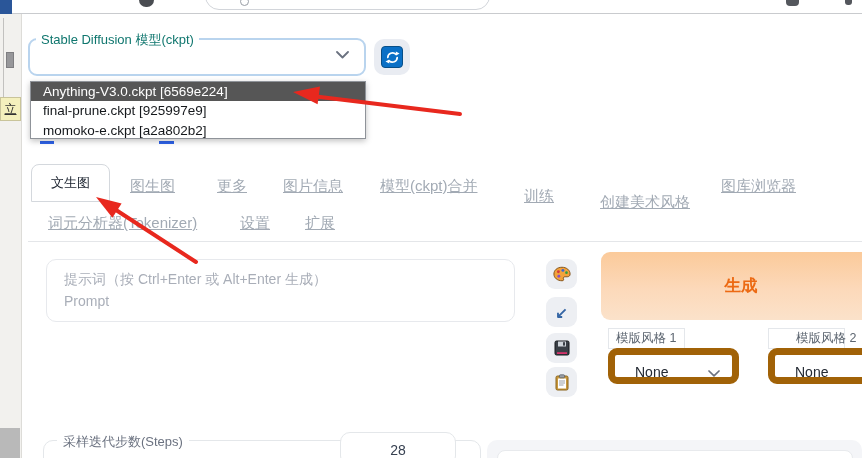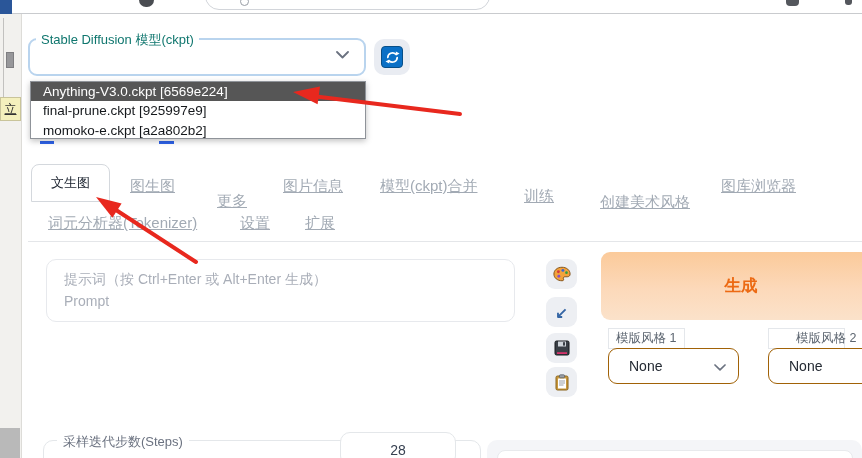--- a/index.html
+++ b/index.html
@@ -53,21 +53,21 @@
   .ph.l2 { top:33px; }
 
   
   .tool-btn { position:absolute; left:546px; width:31px; height:30px; background:#edeff3; border-radius:9px; display:flex; align-items:center; justify-content:center; }
   .tool-btn.t1 { top:259px; } .tool-btn.t2 { top:297px; } .tool-btn.t3 { top:333px; } .tool-btn.t4 { top:367px; }
   .arrow-glyph { font-size:15px; color:#3566a5; font-weight:bold; line-height:1; }
 
   
   .generate-btn { position:absolute; left:601px; top:252px; width:280px; height:68px; border:none; border-radius:9px; background:linear-gradient(180deg,#fbca9a 0%,#fcd9ba 55%,#fbe2ca 100%); font-family:inherit; font-size:16.5px; font-weight:600; color:#ec6a13; display:flex; align-items:center; justify-content:center; }
   .style-label { position:absolute; top:328px; width:77px; height:21px; border:1px solid #e4e7eb; background:#fff; font-size:12.5px; color:#5c6570; line-height:19px; padding-left:7px; white-space:nowrap; }
-  .style-select { position:absolute; top:348px; width:131px; height:36px; border:1px solid #a16207; border-radius:9px; background:#fff; font-size:14px; color:#242a33; line-height:34px; padding-left:20px; }
+  .style-select { position:absolute; top:348px; width:131px; height:36px; border:7px solid #a16207; border-radius:9px; background:#fff; font-size:14px; color:#242a33; line-height:34px; padding-left:20px; }
   .style-chevron { position:absolute; right:12px; top:15px; }
 
   
   .steps-panel { position:absolute; left:43px; top:440px; width:438px; height:30px; border:1px solid #e4e7ea; border-radius:10px; background:#fff; }
   .steps-label { position:absolute; left:57px; top:433px; background:#fff; padding:0 6px; font-size:13px; color:#6b7280; z-index:3; white-space:nowrap; }
   .steps-input { position:absolute; left:340px; top:432px; width:116px; height:34px; border:1px solid #e4e7ea; border-radius:10px; background:#fff; z-index:4; text-align:center; font-family:inherit; font-size:14px; color:#374151; padding-top:2px; }
   .right-panel { position:absolute; left:487px; top:440px; width:375px; height:30px; background:#f4f5f8; border-radius:10px; }
   .right-inner { position:absolute; left:10px; top:10px; width:356px; height:20px; background:#fff; border:1px solid #e8eaed; border-radius:8px 8px 0 0; }
 
   
@@ -115,21 +115,21 @@
     <div class="dropdown-option">final-prune.ckpt [925997e9]</div>
     <div class="dropdown-option">momoko-e.ckpt [a2a802b2]</div>
   </div>
 
   <div class="blue-dash d1"></div>
   <div class="blue-dash d2"></div>
 
   <div class="tab-divider"></div>
   <div class="tab-selected-box">文生图</div>
   <div class="tab" style="left:130px; top:177px;">图生图</div>
-  <div class="tab" style="left:217px; top:177px;margin-top:15px;">更多</div>
+  <div class="tab" style="left:217px; top:177px;">更多</div>
   <div class="tab" style="left:283px; top:177px;">图片信息</div>
   <div class="tab" style="left:380px; top:177px;">模型(ckpt)合并</div>
   <div class="tab" style="left:524px; top:187px;">训练</div>
   <div class="tab" style="left:600px; top:177px;margin-top:16px;">创建美术风格</div>
   <div class="tab" style="left:721px; top:177px;">图库浏览器</div>
   <div class="tab" style="left:48px; top:214px;">词元分析器(Tokenizer)</div>
   <div class="tab" style="left:240px; top:214px;">设置</div>
   <div class="tab" style="left:305px; top:214px;">扩展</div>
 
   <div class="prompt-box p1" role="textbox">

